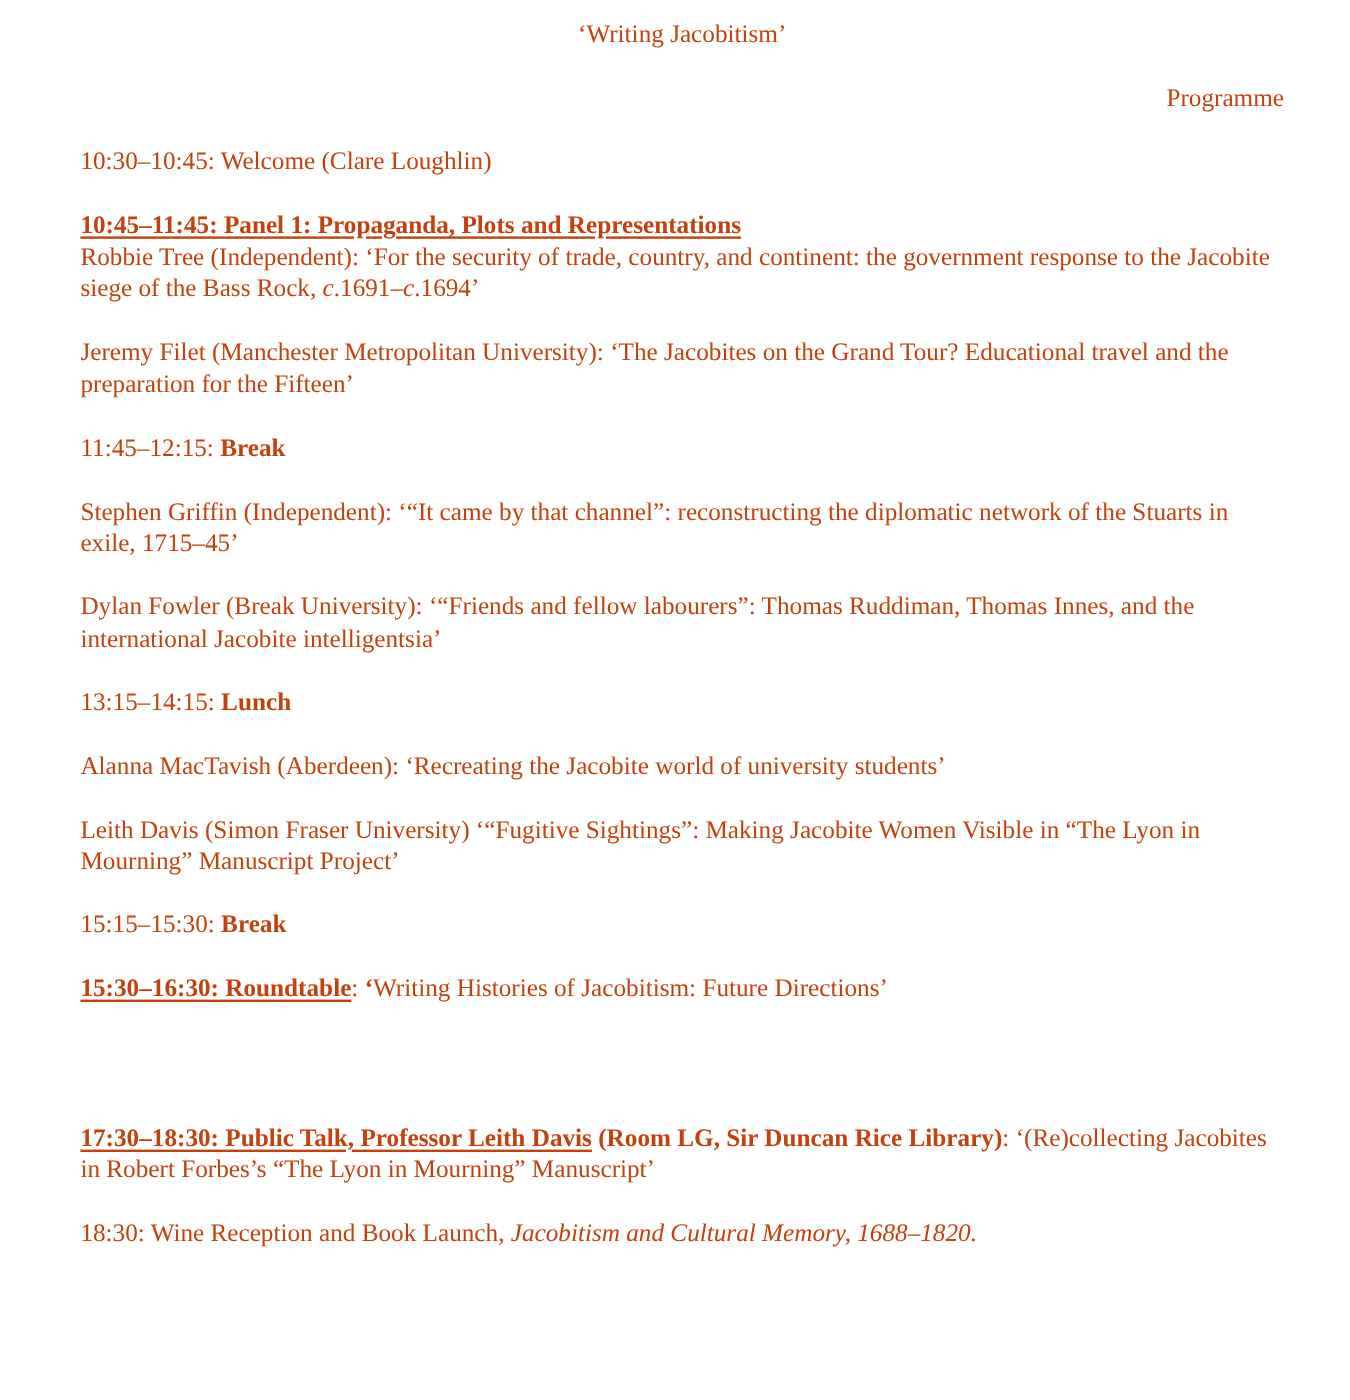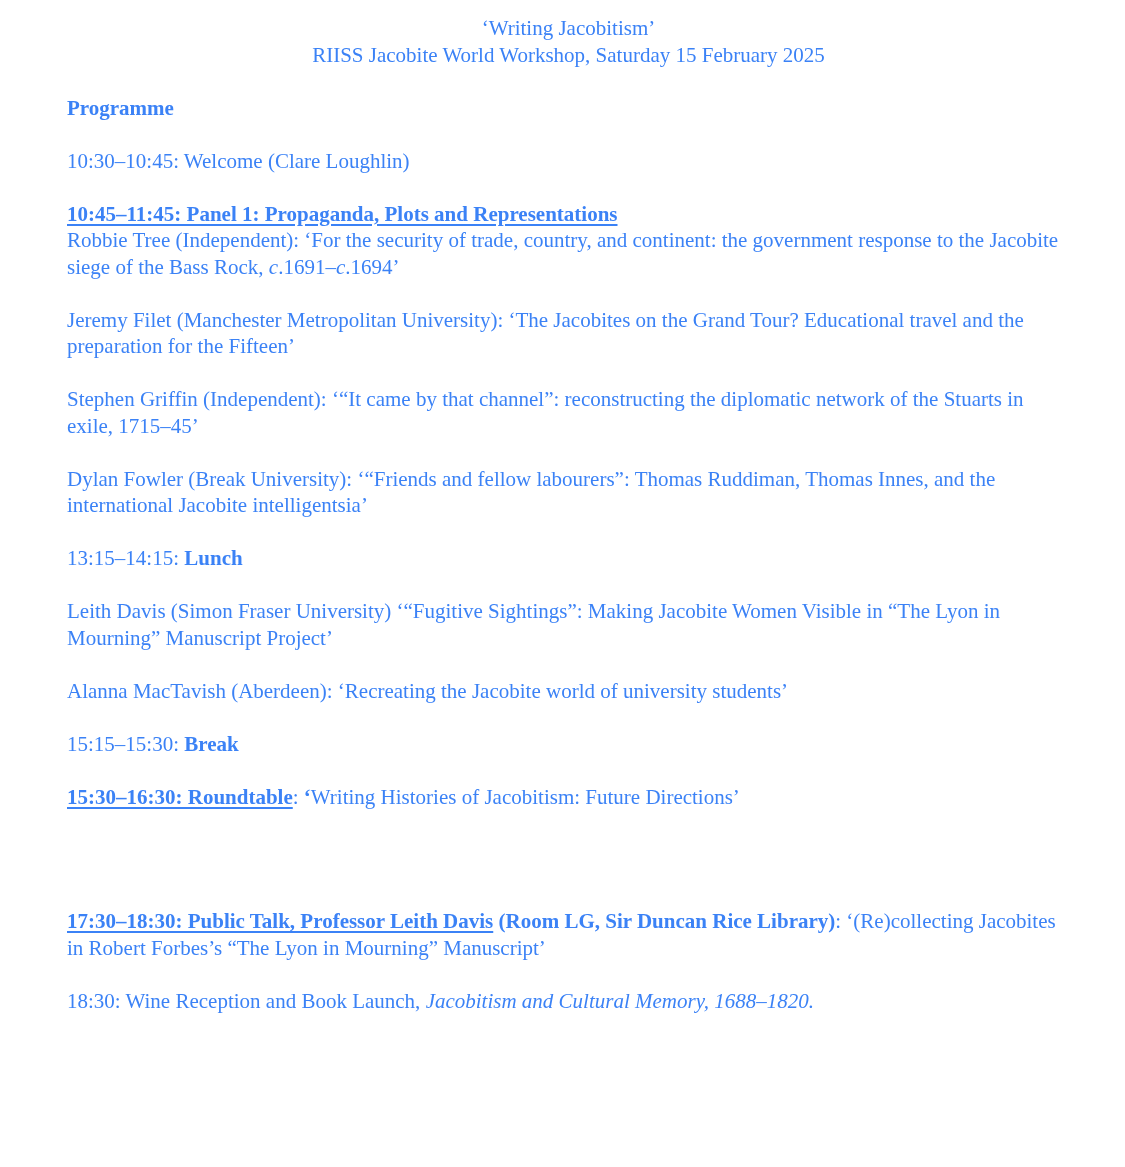--- a/index.html
+++ b/index.html
@@ -6,70 +6,70 @@
     margin: 0;
     padding: 0;
     background: #ffffff;
   }
   .page {
     width: 1125px;
     height: 1167px;
     box-sizing: border-box;
     padding: 15px 55px 0 67px;
     background: #ffffff;
-    color: #3b82f6;
+    color: #c2410c;
     font-family: "Liberation Serif", "DejaVu Serif", serif;
     font-size: 21px;
     line-height: 26.5px;
     overflow: hidden;
   }
   .doc-header { text-align: center; }
   .doc-header div { margin: 0; }
   .programme-heading {
-    text-align: left;
-    font-weight: bold;
+    text-align: right;
+    font-weight: normal;
     margin: 26.5px 0;
   }
   p { margin: 0 0 26.5px 0; }
   p.panel-heading { margin-bottom: 0; }
   p.gap-2 { margin-bottom: 98px; }
   .bu { font-weight: bold; text-decoration: underline; text-decoration-thickness: 2px; text-underline-offset: 3px; }
   .bold { font-weight: bold; }
   .italic { font-style: italic; }
 </style>
 </head>
 <body>
 
 <div class="page">
 
   <div class="doc-header">
     <div>‘Writing Jacobitism’</div>
-    <div>RIISS Jacobite World Workshop, Saturday 15 February 2025</div>
   </div>
 
   <p class="programme-heading">Programme</p>
 
 
   <p>10:30–10:45: Welcome (Clare Loughlin)</p>
 
   <p class="panel-heading"><span class="bu">10:45–11:45: Panel 1: Propaganda, Plots and Representations</span></p>
   <p><span>Robbie Tree (Independent): ‘For the security of trade, country, and continent: the government response to the Jacobite siege of the Bass Rock, </span><span class="italic">c</span><span>.1691–</span><span class="italic">c</span><span>.1694’</span></p>
 
   <p>Jeremy Filet (Manchester Metropolitan University): ‘The Jacobites on the Grand Tour? Educational travel and the preparation for the Fifteen’</p>
 
+  <p><span>11:45–12:15: </span><span class="bold">Break</span></p>
 
   <p>Stephen Griffin (Independent): ‘“It came by that channel”: reconstructing the diplomatic network of the Stuarts in exile, 1715–45’</p>
 
   <p>Dylan Fowler (Break University): ‘“Friends and fellow labourers”: Thomas Ruddiman, Thomas Innes, and the international Jacobite intelligentsia’</p>
 
   <p><span>13:15–14:15: </span><span class="bold">Lunch</span></p>
 
+  <p>Alanna MacTavish (Aberdeen): ‘Recreating the Jacobite world of university students’</p>
+
   <p>Leith Davis (Simon Fraser University) ‘“Fugitive Sightings”: Making Jacobite Women Visible in “The Lyon in Mourning” Manuscript Project’</p>
-
-  <p>Alanna MacTavish (Aberdeen): ‘Recreating the Jacobite world of university students’</p>
 
   <p><span>15:15–15:30: </span><span class="bold">Break</span></p>
 
   <p class="gap-2"><span class="bu">15:30–16:30: Roundtable</span><span>: </span><span class="bold">‘</span><span>Writing Histories of Jacobitism: Future Directions’</span></p>
 
   <p><span class="bu">17:30–18:30: Public Talk, Professor Leith Davis</span><span> </span><span class="bold">(Room LG, Sir Duncan Rice Library</span><span class="bold">)</span><span>: ‘(Re)collecting Jacobites in Robert Forbes’s “The Lyon in Mourning” Manuscript’</span></p>
 
   <p><span>18:30: Wine Reception and Book Launch, </span><span class="italic">Jacobitism and Cultural Memory, 1688–1820.</span></p>
 
 </div>

